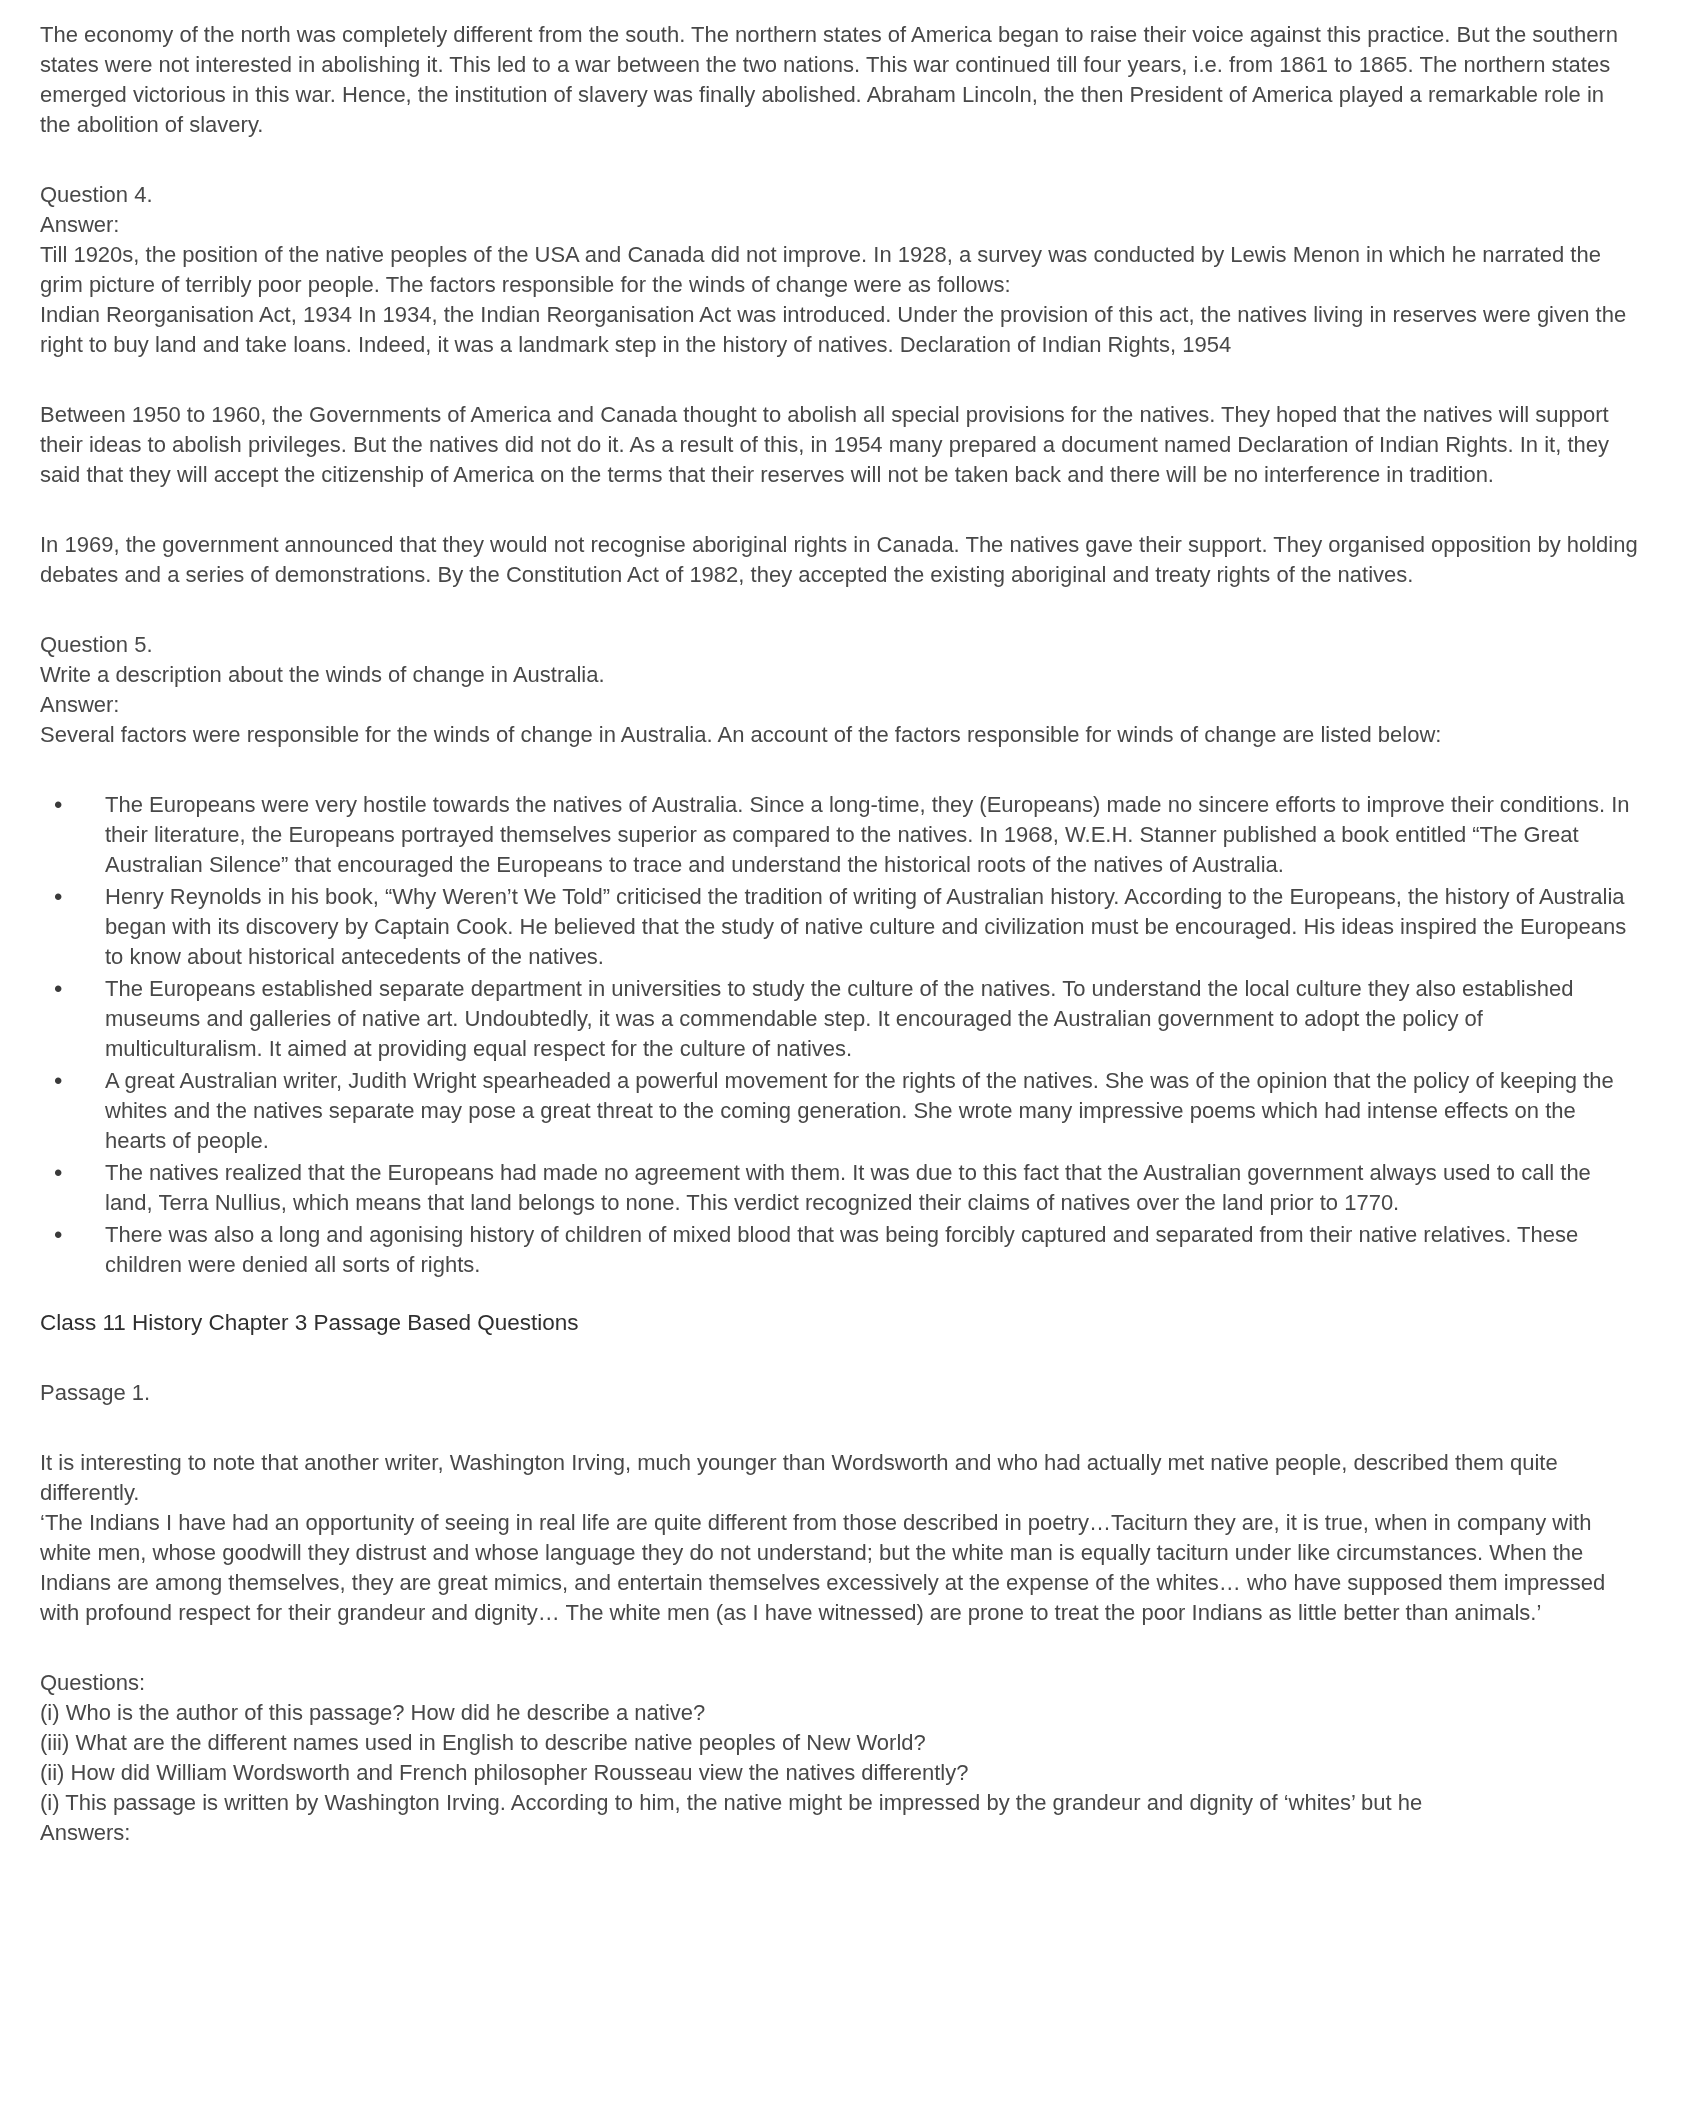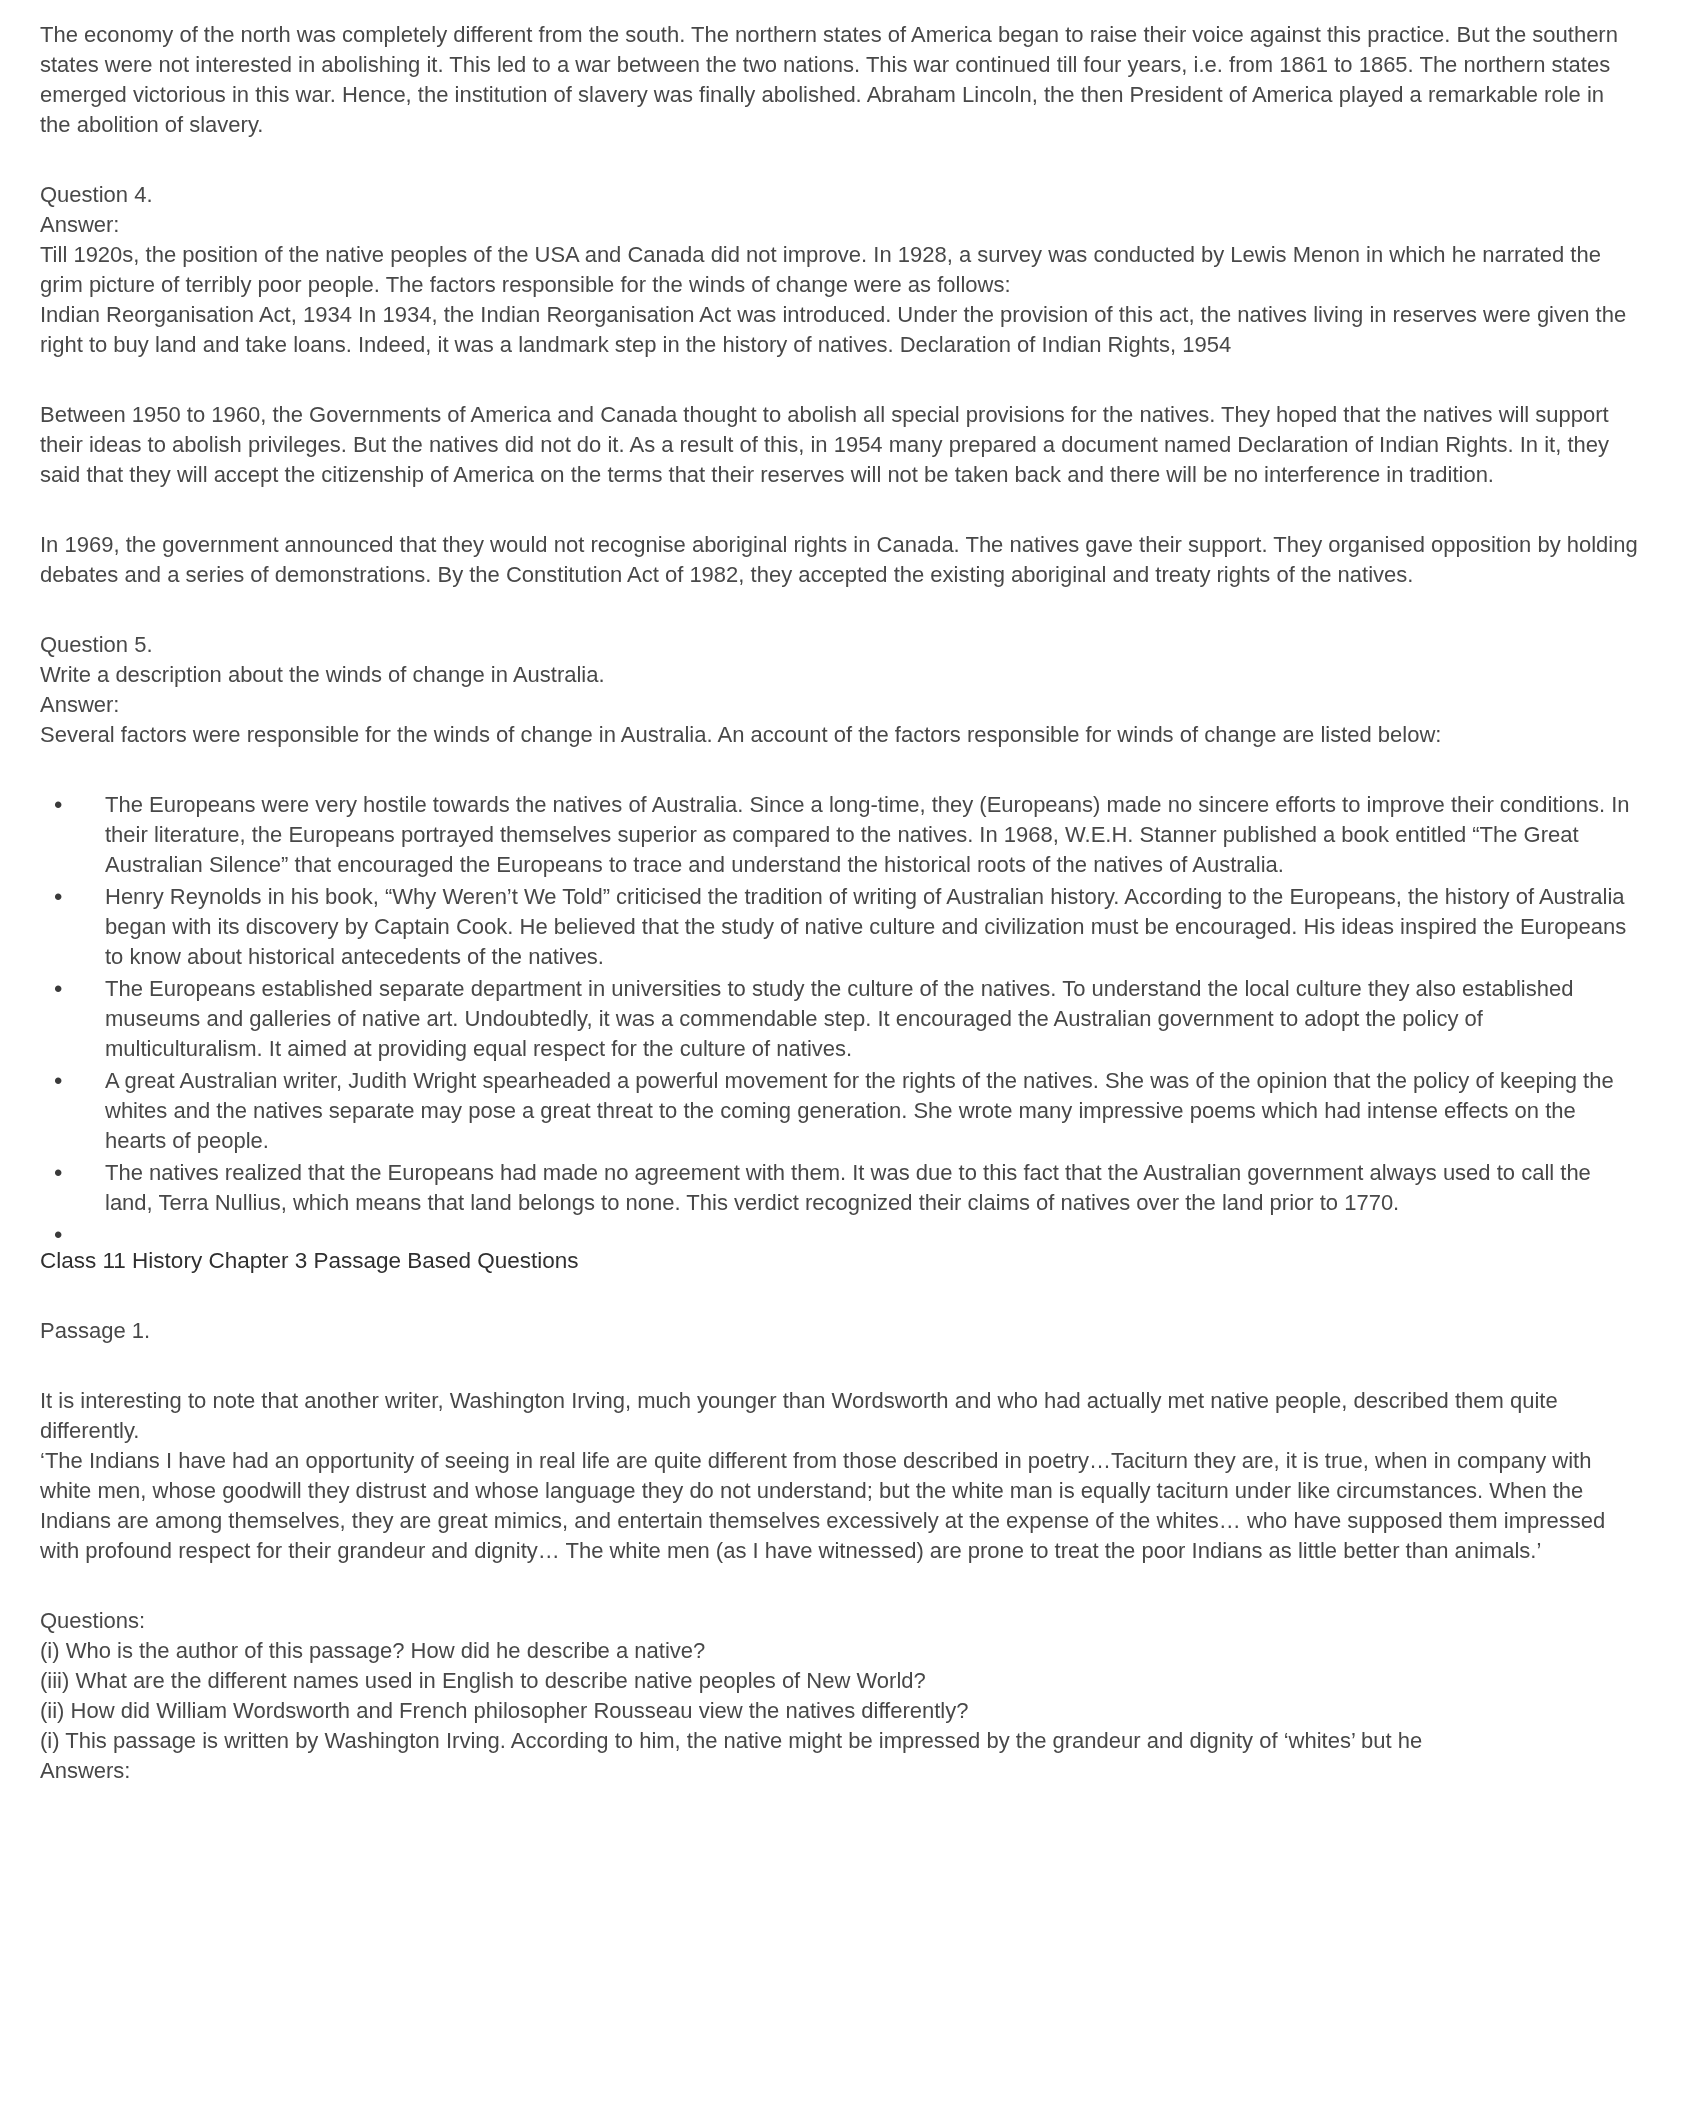--- a/index.html
+++ b/index.html
@@ -77,21 +77,21 @@
         <div class="text-line">Write a description about the winds of change in Australia.</div>
         <div class="text-line">Answer:</div>
         <div class="text-line">Several factors were responsible for the winds of change in Australia. An account of the factors responsible for winds of change are listed below:</div>
       </div>
       <ul class="bullet-list">
         <li class="bullet-item"><span class="dot">•</span><span>The Europeans were very hostile towards the natives of Australia. Since a long-time, they (Europeans) made no sincere efforts to improve their conditions. In their literature, the Europeans portrayed themselves superior as compared to the natives. In 1968, W.E.H. Stanner published a book entitled “The Great Australian Silence” that encouraged the Europeans to trace and understand the historical roots of the natives of Australia.</span></li>
         <li class="bullet-item"><span class="dot">•</span><span>Henry Reynolds in his book, “Why Weren’t We Told” criticised the tradition of writing of Australian history. According to the Europeans, the history of Australia began with its discovery by Captain Cook. He believed that the study of native culture and civilization must be encouraged. His ideas inspired the Europeans to know about historical antecedents of the natives.</span></li>
         <li class="bullet-item"><span class="dot">•</span><span>The Europeans established separate department in universities to study the culture of the natives. To understand the local culture they also established museums and galleries of native art. Undoubtedly, it was a commendable step. It encouraged the Australian government to adopt the policy of multiculturalism. It aimed at providing equal respect for the culture of natives.</span></li>
         <li class="bullet-item"><span class="dot">•</span><span>A great Australian writer, Judith Wright spearheaded a powerful movement for the rights of the natives. She was of the opinion that the policy of keeping the whites and the natives separate may pose a great threat to the coming generation. She wrote many impressive poems which had intense effects on the hearts of people.</span></li>
         <li class="bullet-item"><span class="dot">•</span><span>The natives realized that the Europeans had made no agreement with them. It was due to this fact that the Australian government always used to call the land, Terra Nullius, which means that land belongs to none. This verdict recognized their claims of natives over the land prior to 1770.</span></li>
-        <li class="bullet-item"><span class="dot">•</span></li>
+        <li class="bullet-item"><span class="dot">•</span><span>There was also a long and agonising history of children of mixed blood that was being forcibly captured and separated from their native relatives. These children were denied all sorts of rights.</span></li>
       </ul>
       <h2 class="heading">
         <div class="text-line">Class 11 History Chapter 3 Passage Based Questions</div>
       </h2>
       <div class="para">
         <div class="text-line">Passage 1.</div>
       </div>
       <div class="para">
         <div class="text-line">It is interesting to note that another writer, Washington Irving, much younger than Wordsworth and who had actually met native people, described them quite differently.</div>
         <div class="text-line">‘The Indians I have had an opportunity of seeing in real life are quite different from those described in poetry…Taciturn they are, it is true, when in company with white men, whose goodwill they distrust and whose language they do not understand; but the white man is equally taciturn under like circumstances. When the Indians are among themselves, they are great mimics, and entertain themselves excessively at the expense of the whites… who have supposed them impressed with profound respect for their grandeur and dignity… The white men (as I have witnessed) are prone to treat the poor Indians as little better than animals.’</div>

